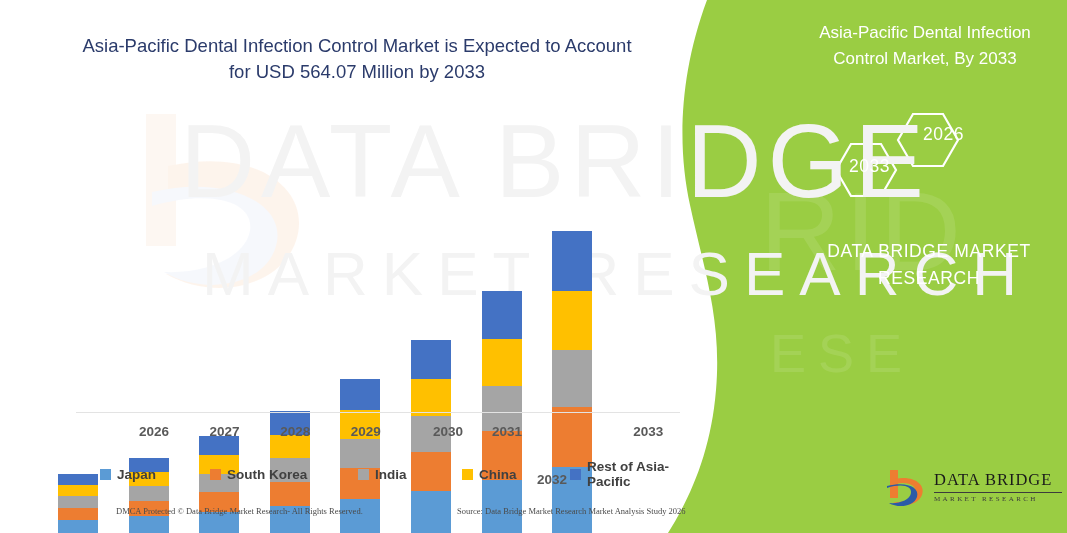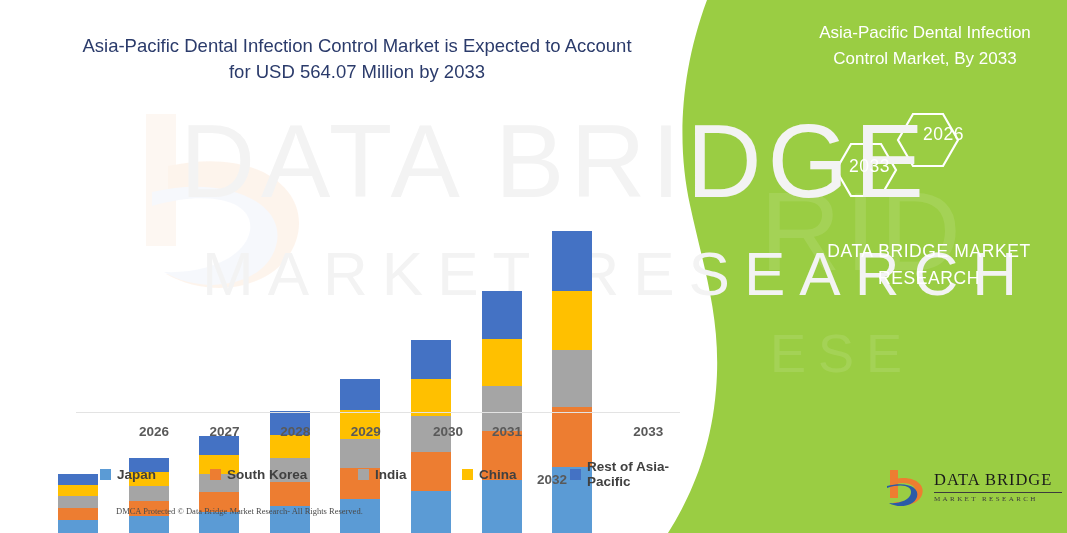--- a/index.html
+++ b/index.html
@@ -214,20 +214,21 @@
         <span>China</span>
       </div>
       <div class="legend-item" style="position: absolute; left: 470px;">
         <span class="swatch" style="background: rgb(68, 114, 196);"></span>
         <span>Rest of Asia-Pacific</span>
       </div>
     </div>
 
   <div id="footer">
     <span class="f" id="footer-dmca">DMCA Protected © Data Bridge Market Research- All Rights Reserved.</span>
+    <span class="f" id="footer-source">Source: Data Bridge Market Research  Market Analysis Study 2026</span>
   </div>
 
   <div id="panel-title">Asia-Pacific Dental Infection Control Market, By 2033</div>
 
   <div id="hex-wrap">
     <span class="hex-label" id="hex-2033-label">2033</span>
     <span class="hex-label" id="hex-2026-label">2026</span>
   </div>
 
   <div id="panel-brand">

